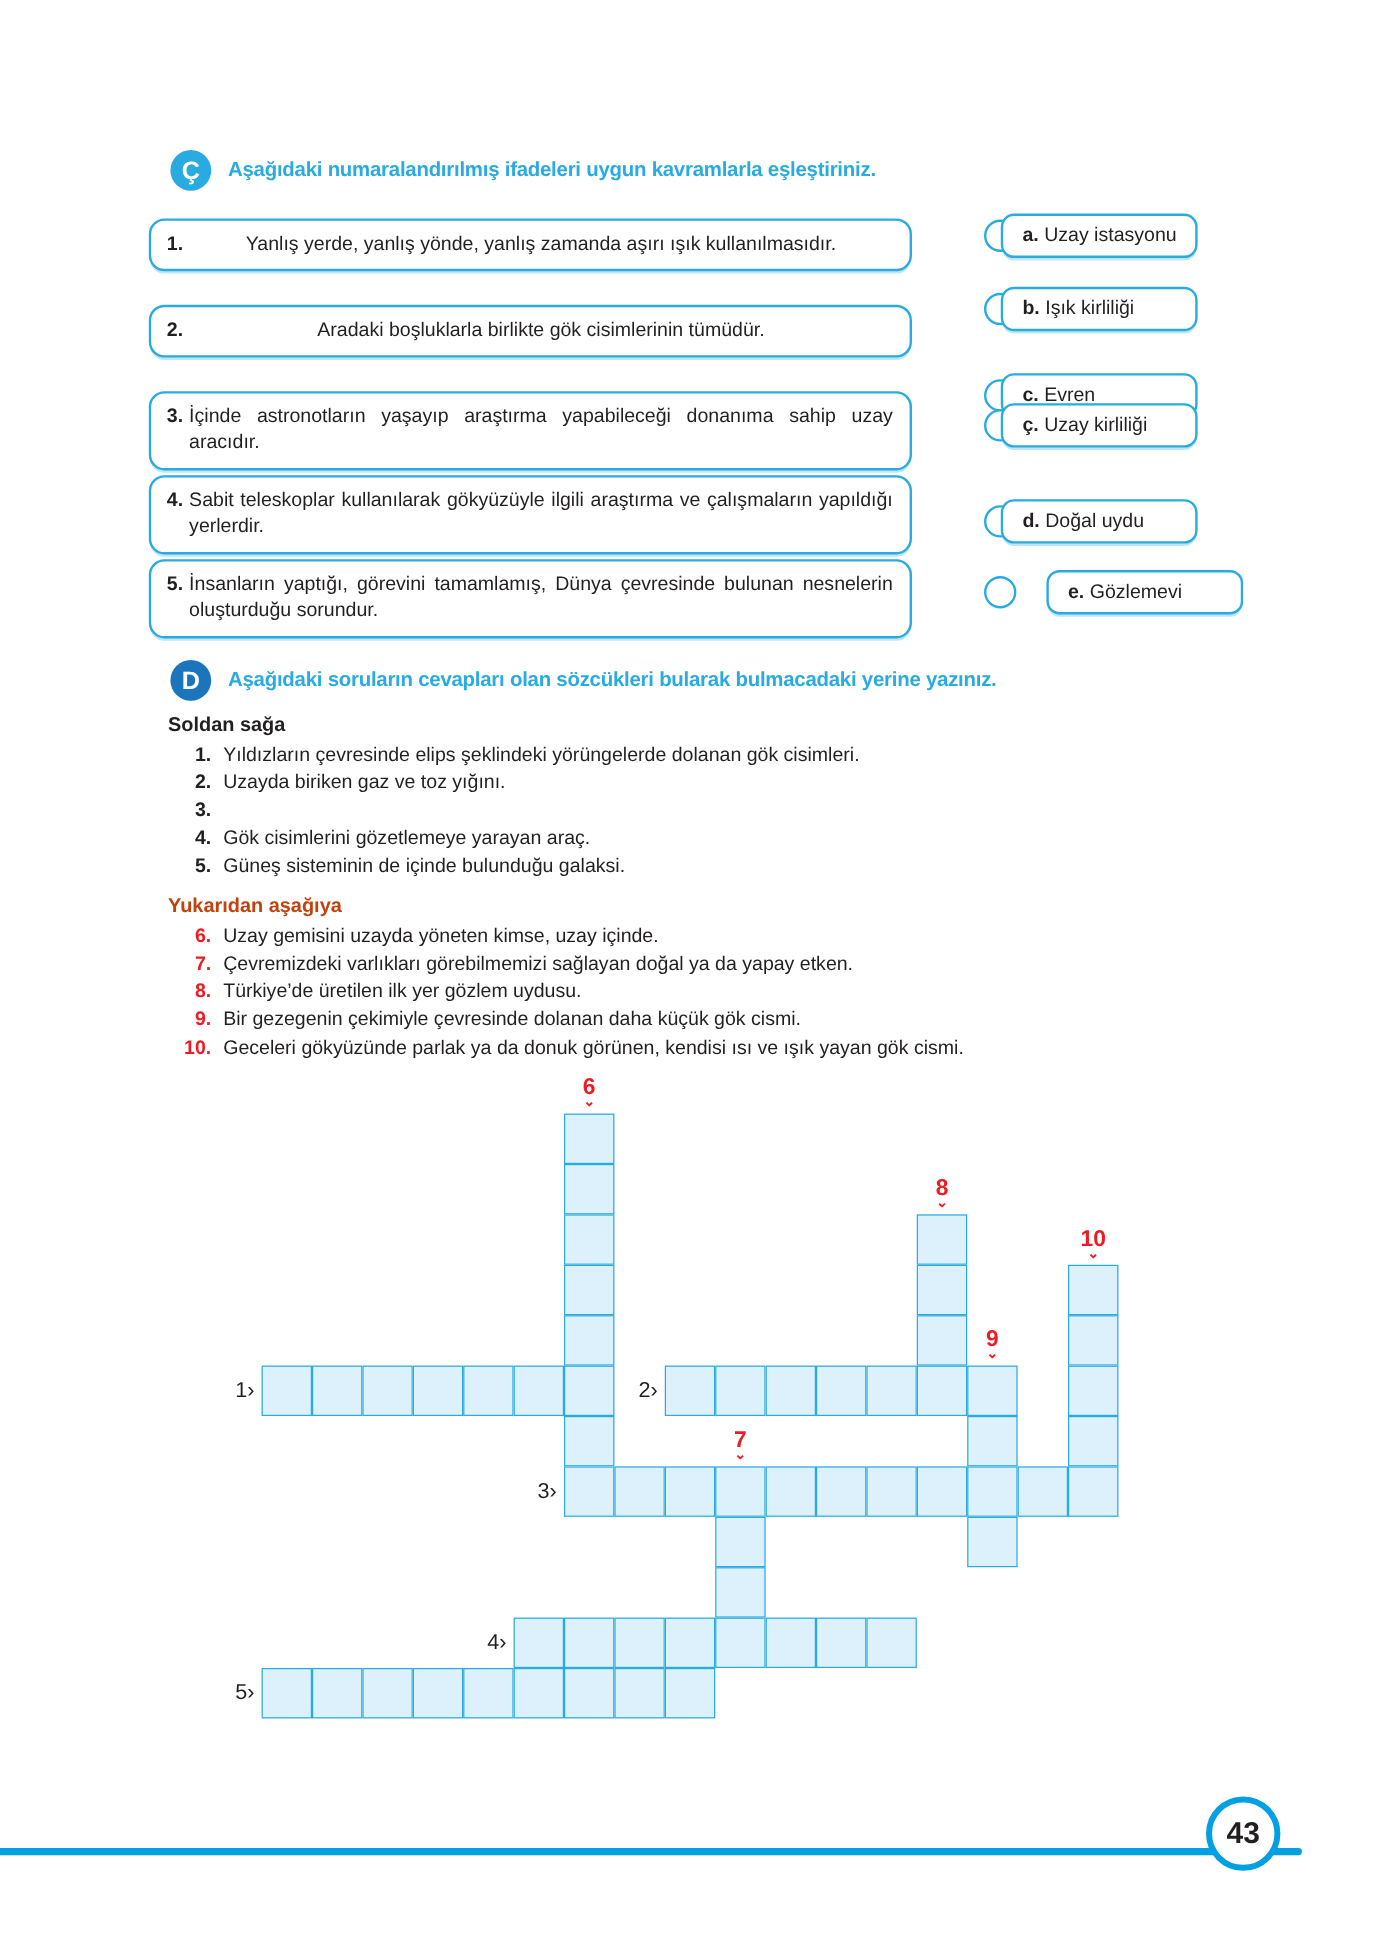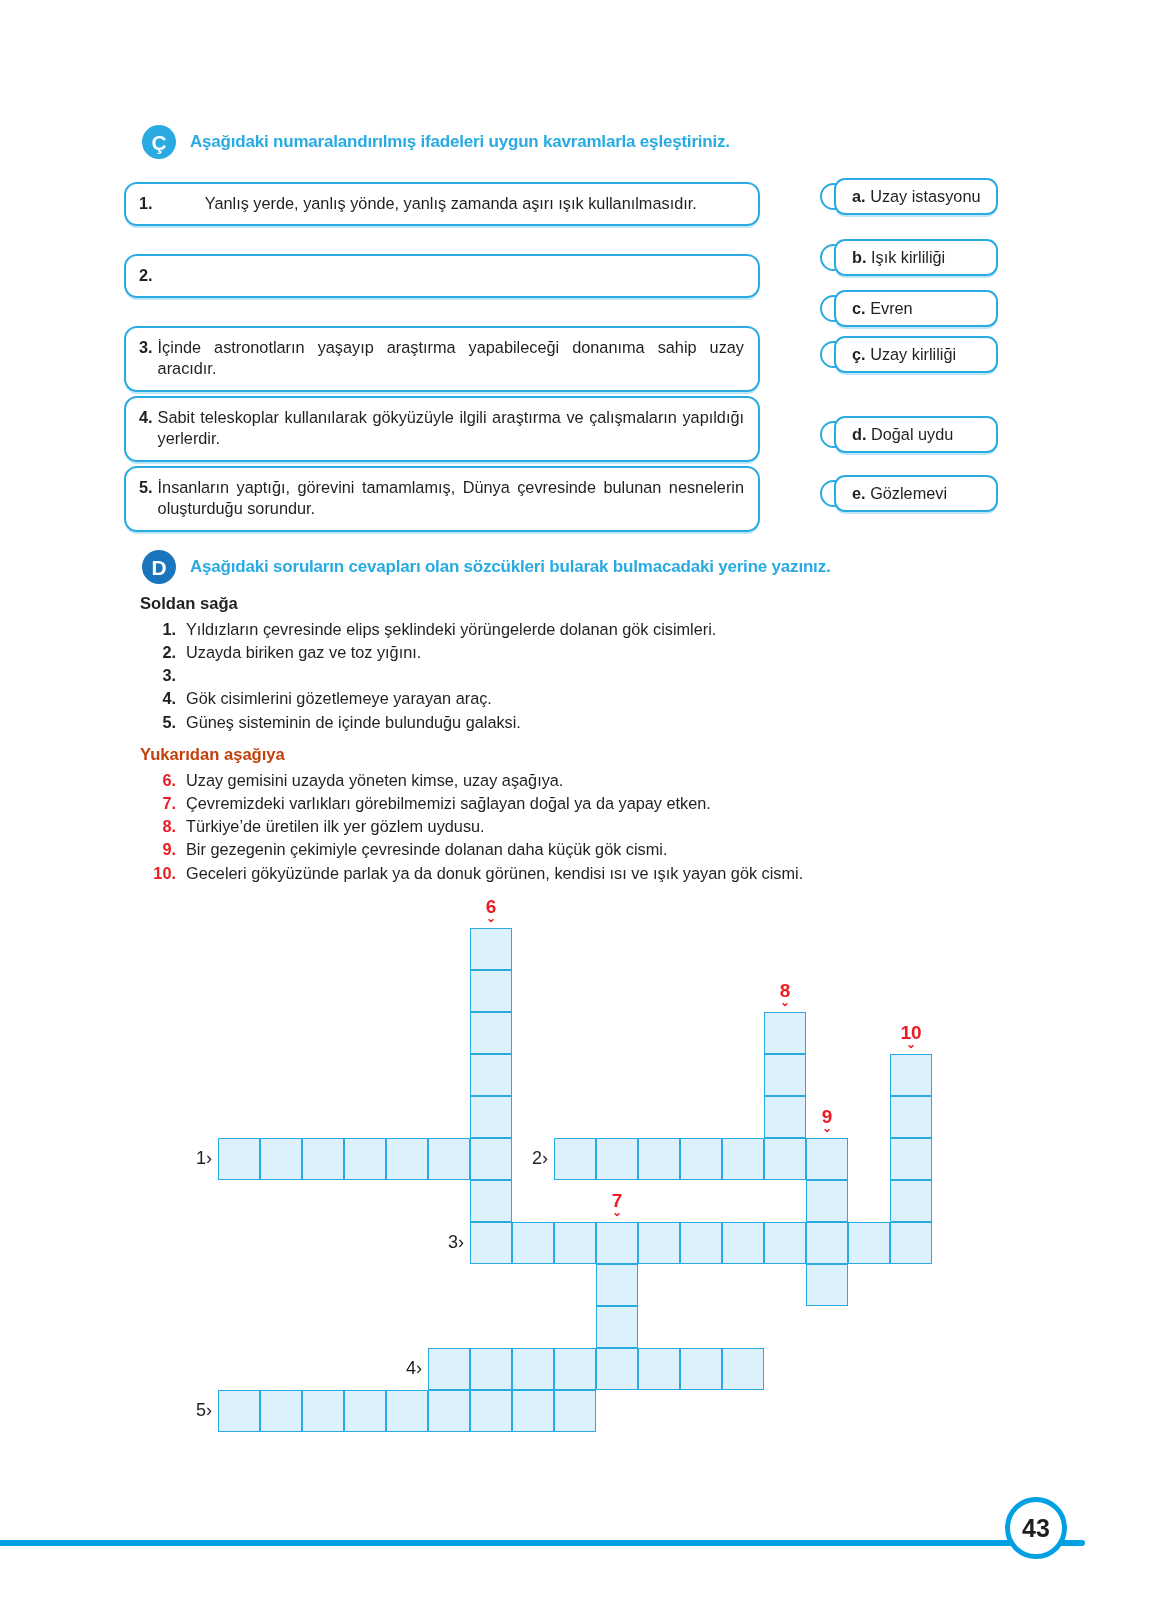--- a/index.html
+++ b/index.html
@@ -116,20 +116,21 @@
     <div class="sec-badge">Ç</div>
     <div class="sec-title">Aşağıdaki numaralandırılmış ifadeleri uygun kavramlarla eşleştiriniz.</div>
   </div>
 
   <div class="stmt" style="left:124px; top:182px; width:636px; height:44px;">
     <span class="num">1.</span>
     <span class="txt nojust">Yanlış yerde, yanlış yönde, yanlış zamanda aşırı ışık kullanılmasıdır.</span>
   </div>
   <div class="stmt" style="left:124px; top:254px; width:636px; height:44px;">
     <span class="num">2.</span>
+    <span class="txt nojust">Aradaki boşluklarla birlikte gök cisimlerinin tümüdür.</span>
   </div>
   <div class="stmt" style="left:124px; top:326px; width:636px; height:66px;">
     <span class="num">3.</span>
     <span class="txt">İçinde astronotların yaşayıp araştırma yapabileceği donanıma sahip uzay aracıdır.</span>
   </div>
   <div class="stmt" style="left:124px; top:396px; width:636px; height:66px;">
     <span class="num">4.</span>
     <span class="txt">Sabit teleskoplar kullanılarak gökyüzüyle ilgili araştırma ve çalışmaların yapıldığı yerlerdir.</span>
   </div>
   <div class="stmt" style="left:124px; top:466px; width:636px; height:66px;">
@@ -144,42 +145,42 @@
       <span>Uzay istasyonu</span>
     </div>
   </div>
   <div class="opt-wrap" style="left:820px; top:239px;">
     <div class="opt-circle"></div>
     <div class="opt-pill">
       <b>b.</b>
       <span>Işık kirliliği</span>
     </div>
   </div>
-  <div class="opt-wrap" style="left:820px; top:290px;align-items:center;">
+  <div class="opt-wrap" style="left:820px; top:311px;align-items:center;">
     <div class="opt-circle"></div>
     <div class="opt-pill">
       <b>c.</b>
       <span>Evren</span>
     </div>
   </div>
   <div class="opt-wrap" style="left:820px; top:336px;">
     <div class="opt-circle"></div>
     <div class="opt-pill">
       <b>ç.</b>
       <span>Uzay kirliliği</span>
     </div>
   </div>
   <div class="opt-wrap" style="left:820px; top:416px;">
     <div class="opt-circle"></div>
     <div class="opt-pill">
       <b>d.</b>
       <span>Doğal uydu</span>
     </div>
   </div>
-  <div class="opt-wrap" style="left:820px; top:475px;">
+  <div class="opt-wrap" style="left:820px; top:475px;gap:38px;">
     <div class="opt-circle"></div>
     <div class="opt-pill">
       <b>e.</b>
       <span>Gözlemevi</span>
     </div>
   </div>
 
   <div class="sec-head" style="left:142px; top:550px;">
     <div class="sec-badge d-badge">D</div>
     <div class="sec-title d-title">Aşağıdaki soruların cevapları olan sözcükleri bularak bulmacadaki yerine yazınız.</div>
@@ -207,21 +208,21 @@
       <span class="cnum">5.</span>
       <span>Güneş sisteminin de içinde bulunduğu galaksi.</span>
     </div>
   </div>
 
   <div class="clue-head down" style="left:140px; top:745px;">Yukarıdan aşağıya</div>
 
   <div class="clue-list" style="left:140px; top:769px;">
     <div class="clue-row downc">
       <span class="cnum">6.</span>
-      <span>Uzay gemisini uzayda yöneten kimse, uzay aşağıya.</span>
+      <span>Uzay gemisini uzayda yöneten kimse, uzay içinde.</span>
     </div>
     <div class="clue-row downc">
       <span class="cnum">7.</span>
       <span>Çevremizdeki varlıkları görebilmemizi sağlayan doğal ya da yapay etken.</span>
     </div>
     <div class="clue-row downc">
       <span class="cnum">8.</span>
       <span>Türkiye’de üretilen ilk yer gözlem uydusu.</span>
     </div>
     <div class="clue-row downc">

